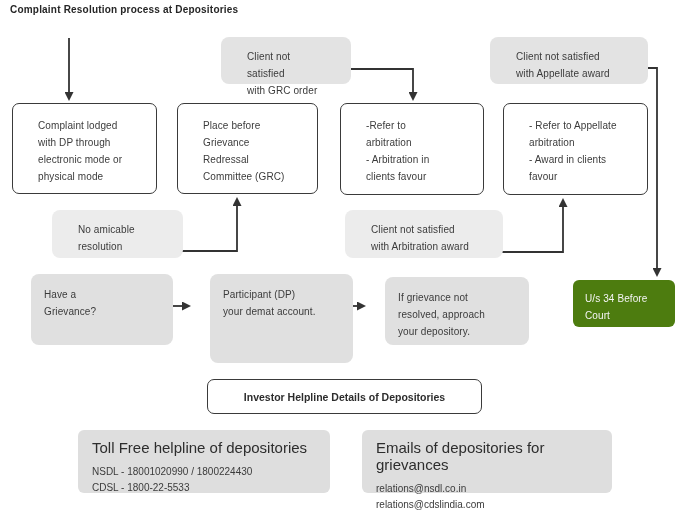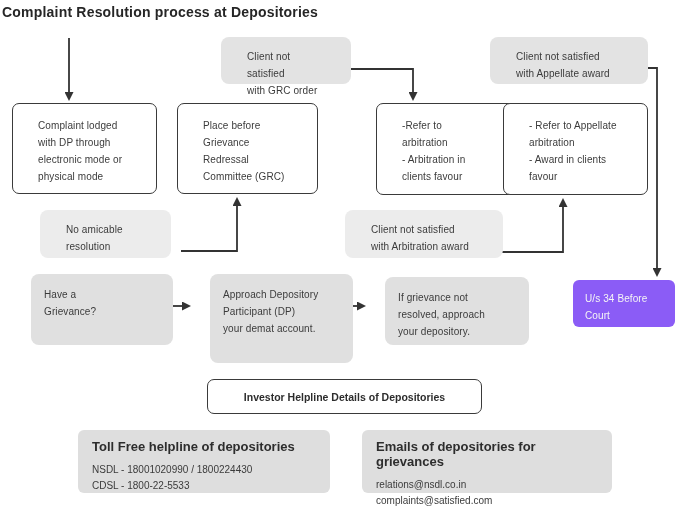--- a/index.html
+++ b/index.html
@@ -10,23 +10,23 @@
   }
   .canvas {
     position: relative;
     width: 692px;
     height: 518px;
     background: #ffffff;
     overflow: hidden;
   }
   .title {
     position: absolute;
-    left: 2px;
+    left: 10px;
     top: 4px;
-    font-size: 14px;
+    font-size: 10px;
     font-weight: bold;
     color: #262626;
     letter-spacing: 0.2px;
   }
   svg.connectors {
     position: absolute;
     left: 0; top: 0;
     width: 692px; height: 518px;
     z-index: 0;
   }
@@ -50,21 +50,21 @@
     padding: 11px 26px;
   }
   .callout-light { background: #ececec; }
   .graypanel {
     background: #e0e0e0;
     border-radius: 8px;
     padding: 12px 13px;
     margin-left: 16px;
   }
   .darkbox {
-    background: #8b5cf6;
+    background: #4d7c0f;
     color: #f5f5f5;
     border-radius: 6px;
     padding: 10px 12px;
   }
   .ln { display: block; }
   .helpline-title-box {
     position: absolute;
     z-index: 1;
     background: #ffffff;
     border: 1.6px solid #3a3a3a;
@@ -78,22 +78,22 @@
   }
   .infobox {
     position: absolute;
     z-index: 1;
     background: #dedede;
     border-radius: 6px;
     padding: 9px 14px;
     font-size: 10px;
   }
   .infobox .heading {
-    font-size: 13px;
-    font-weight: bold;
+    font-size: 15px;
+    font-weight: normal;
     color: #2d2d2d;
     margin-bottom: 8px;
     display: block;
   }
   .infobox .ln { line-height: 15.5px; color: #3b3b3b; }
 </style>
 </head>
 <body>
 
 <div class="canvas">
@@ -129,48 +129,47 @@
     <span class="ln">with DP through</span>
     <span class="ln">electronic mode or</span>
     <span class="ln">physical mode</span>
   </div>
   <div class="node whitebox" style="left:177px; top:103px; width:141px; height:91px;">
     <span class="ln">Place before</span>
     <span class="ln">Grievance</span>
     <span class="ln">Redressal</span>
     <span class="ln">Committee (GRC)</span>
   </div>
-  <div class="node whitebox" style="left:340px; top:103px; width:144px; height:92px;margin-left:36px;">
+  <div class="node whitebox" style="left:340px; top:103px; width:144px; height:92px;">
     <span class="ln">-Refer to</span>
     <span class="ln">arbitration</span>
     <span class="ln">- Arbitration in</span>
     <span class="ln">clients favour</span>
   </div>
   <div class="node whitebox" style="left:503px; top:103px; width:145px; height:92px;">
     <span class="ln">- Refer to Appellate</span>
     <span class="ln">arbitration</span>
     <span class="ln">- Award in clients</span>
     <span class="ln">favour</span>
   </div>
 
-  <div class="node callout callout-light" style="left:40px; top:210px; width:131px; height:48px;">
+  <div class="node callout callout-light" style="left:52px; top:210px; width:131px; height:48px;">
     <span class="ln">No amicable</span>
     <span class="ln">resolution</span>
   </div>
   <div class="node callout callout-light" style="left:345px; top:210px; width:158px; height:48px;">
     <span class="ln">Client not satisfied</span>
     <span class="ln">with Arbitration award</span>
   </div>
 
   <div class="node graypanel" style="left:15px; top:274px; width:142px; height:71px;">
     <span class="ln">Have a</span>
     <span class="ln">Grievance?</span>
   </div>
   <div class="node graypanel" style="left:194px; top:274px; width:143px; height:89px;">
-    <span class="ln">Approach Depository</span>
     <span class="ln">Participant (DP)</span>
     <span class="ln">your demat account.</span>
   </div>
   <div class="node graypanel" style="left:369px; top:277px; width:144px; height:68px;">
     <span class="ln">If grievance not</span>
     <span class="ln">resolved, approach</span>
     <span class="ln">your depository.</span>
   </div>
   <div class="node darkbox" style="left:573px; top:280px; width:102px; height:47px;">
     <span class="ln">U/s 34 Before</span>
@@ -182,16 +181,16 @@
   </div>
 
   <div class="infobox" style="left:78px; top:430px; width:252px; height:63px;">
     <span class="heading">Toll Free helpline of depositories</span>
     <span class="ln">NSDL - 18001020990 / 1800224430</span>
     <span class="ln">CDSL - 1800-22-5533</span>
   </div>
   <div class="infobox" style="left:362px; top:430px; width:250px; height:63px;">
     <span class="heading">Emails of depositories for grievances</span>
     <span class="ln">relations@nsdl.co.in</span>
-    <span class="ln">complaints@satisfied.com</span>
+    <span class="ln">relations@cdslindia.com</span>
   </div>
 
 </div>
 
 </body></html>

